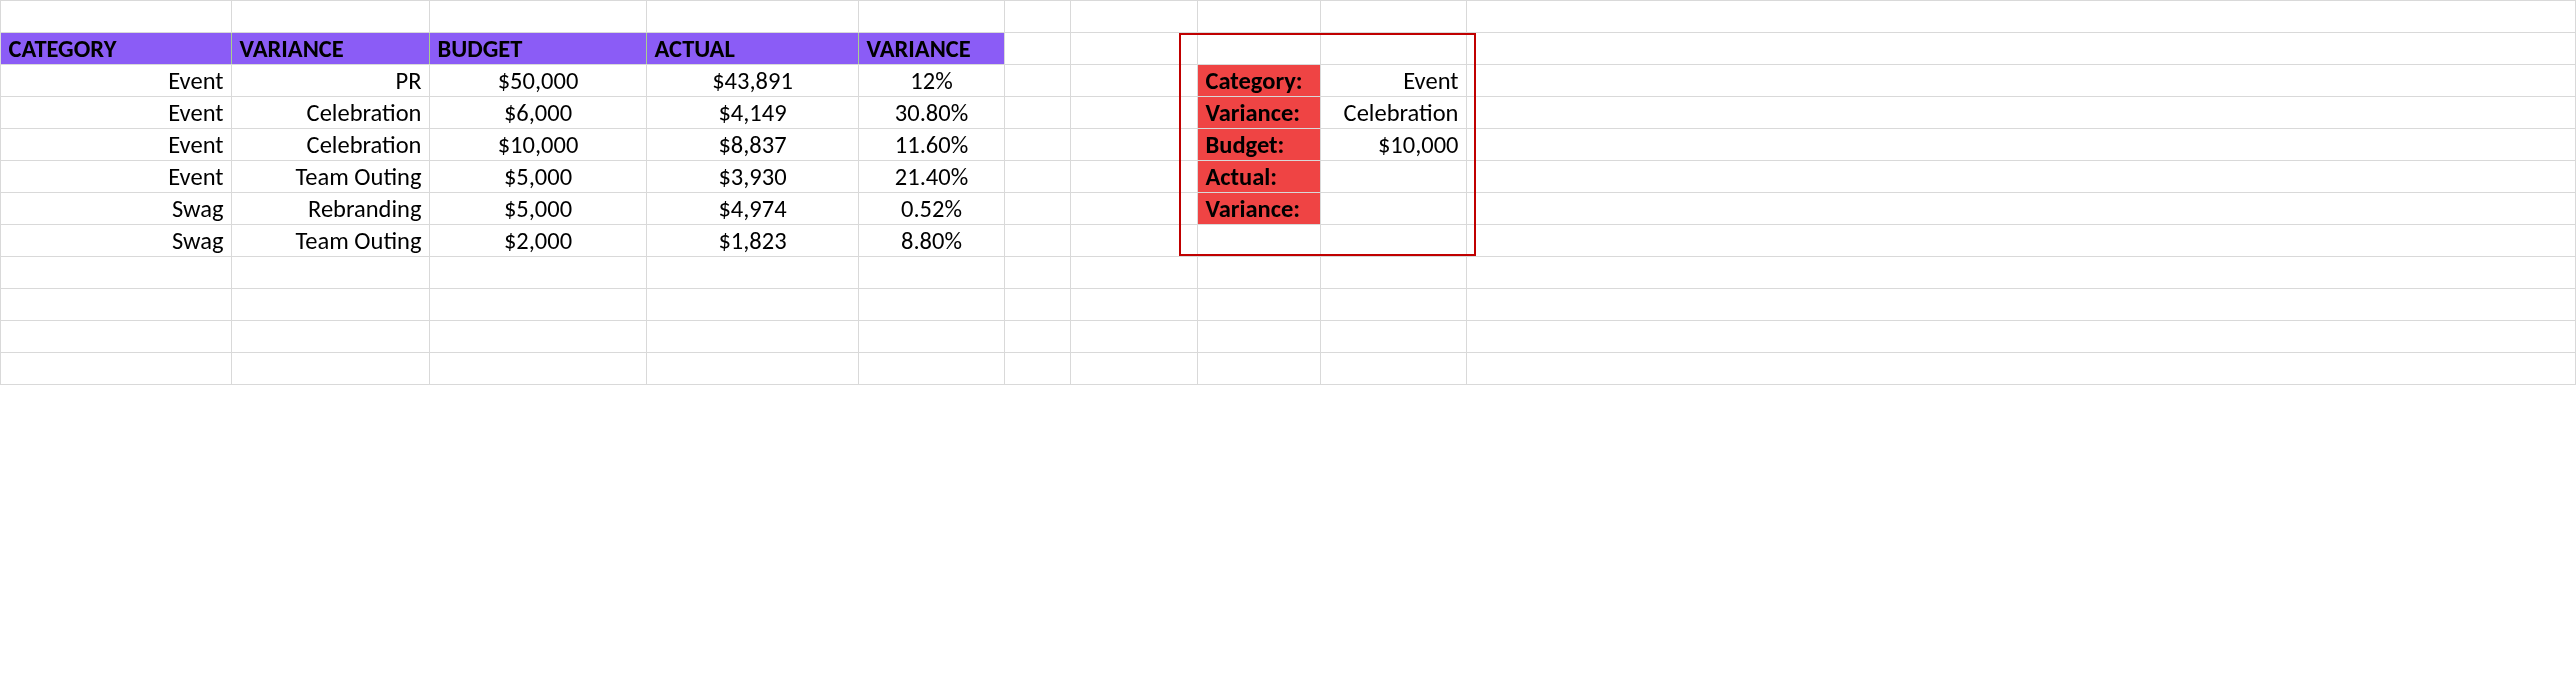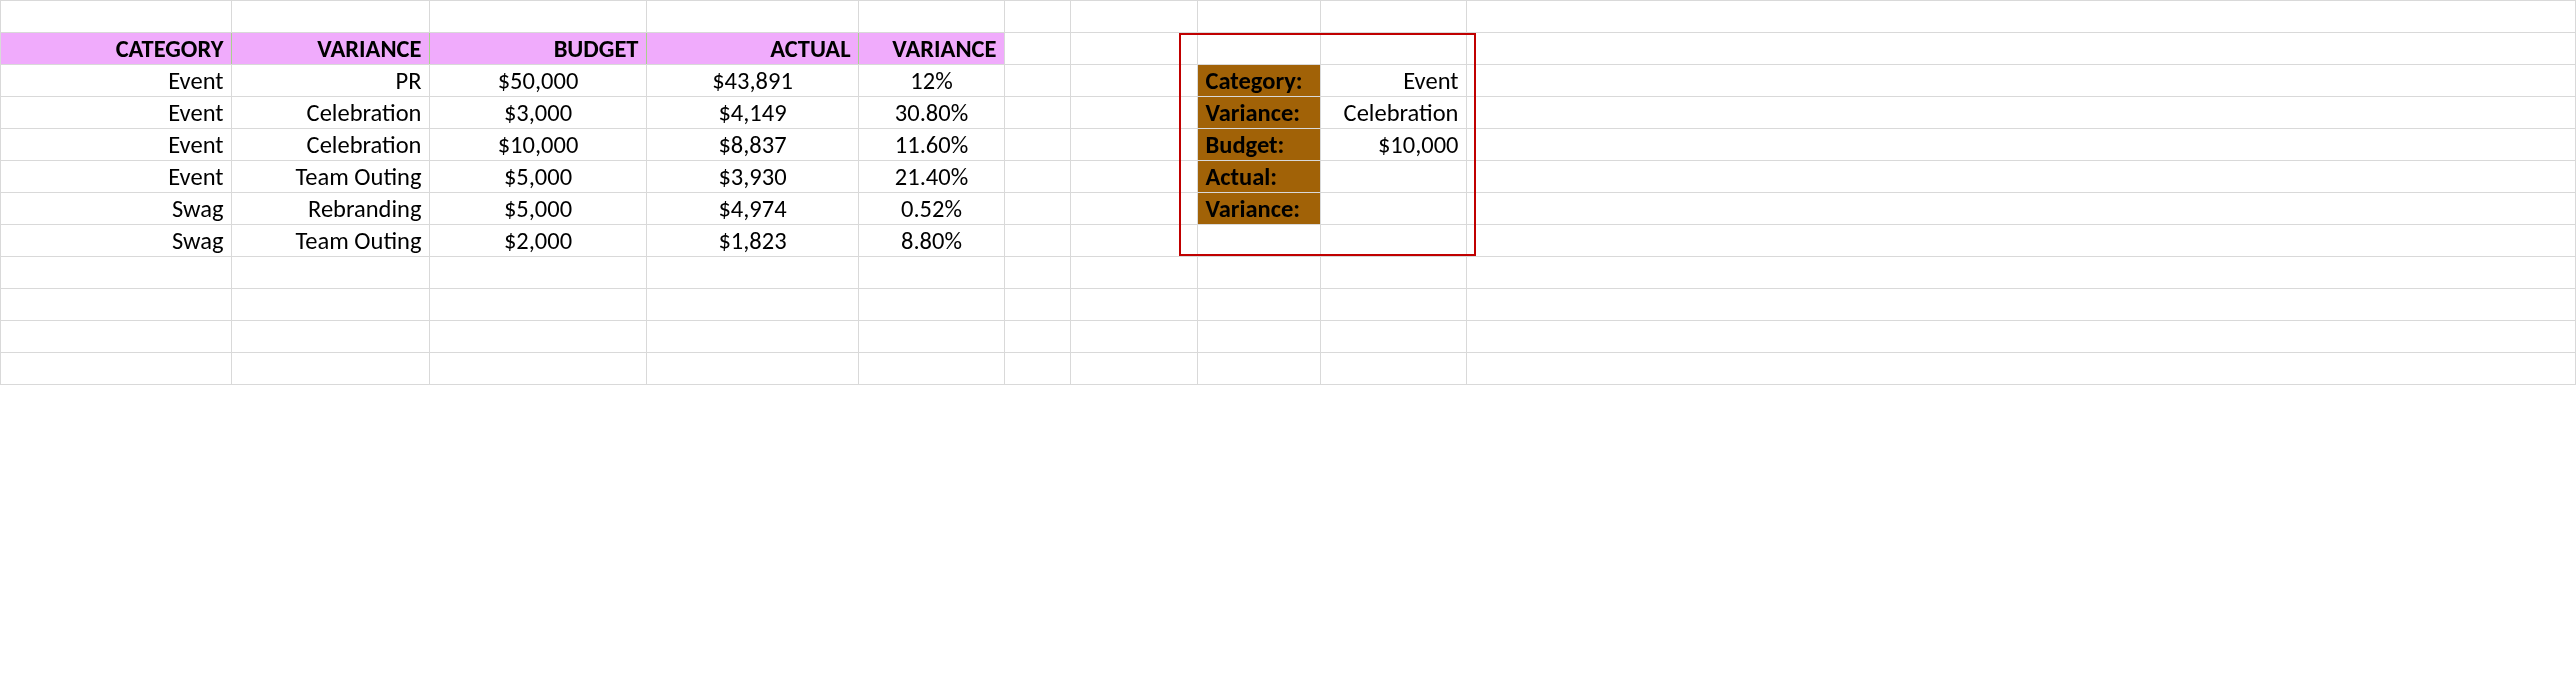--- a/index.html
+++ b/index.html
@@ -23,44 +23,44 @@
   table.grid td, table.grid th {
     border: 0.9px solid #d9d9d9;
     height: 32px;
     padding: 0 7.5px;
     box-sizing: border-box;
     overflow: hidden;
     white-space: nowrap;
     vertical-align: middle;
   }
   table.grid th {
-    background: #f0abfc;
+    background: #8b5cf6;
     font-weight: 700;
-    text-align: right;
+    text-align: left;
     border-left-color: #a9d08e;
     border-right-color: #a9d08e;
     margin-top: 40px;
   }
   table.grid th:first-child { border-left-color: #d9d9d9; }
   table.grid th.last-header { border-right-color: #d9d9d9; }
   .col-cat   { width: 231px; }
   .col-pur   { width: 198px; }
   .col-bud   { width: 217px; }
   .col-act   { width: 212px; }
   .col-var   { width: 146px; }
   .col-gap   { width: 66px;  }
   .col-gap2  { width: 127px; }
   .col-lbl   { width: 123px; }
   .col-val   { width: 146px; }
   .col-tail  { width: auto;  }
   .tc { text-align: right; }
   .tr { text-align: center; }
   .tl { text-align: left; }
   .lbl {
-    background: #a16207;
+    background: #ef4444;
     font-weight: 700;
   }
   .redbox {
     position: absolute;
     border: 2.8px solid #c00000;
     pointer-events: none;
   }
 </style>
 </head>
 <body>
@@ -117,21 +117,21 @@
     <td></td>
           <td></td>
     <td class="lbl tl">Category:</td>
     <td class="tc">Event</td>
     <td></td>
   </tr>
 
   <tr>
     <td class="tc">Event</td>
     <td class="tc">Celebration</td>
-    <td class="tr">$3,000</td>
+    <td class="tr">$6,000</td>
     <td class="tr">$4,149</td>
     <td class="tr">30.80%</td>
     <td></td>
           <td></td>
     <td class="lbl tl">Variance:</td>
     <td class="tc">Celebration</td>
     <td></td>
   </tr>
 
   <tr>

